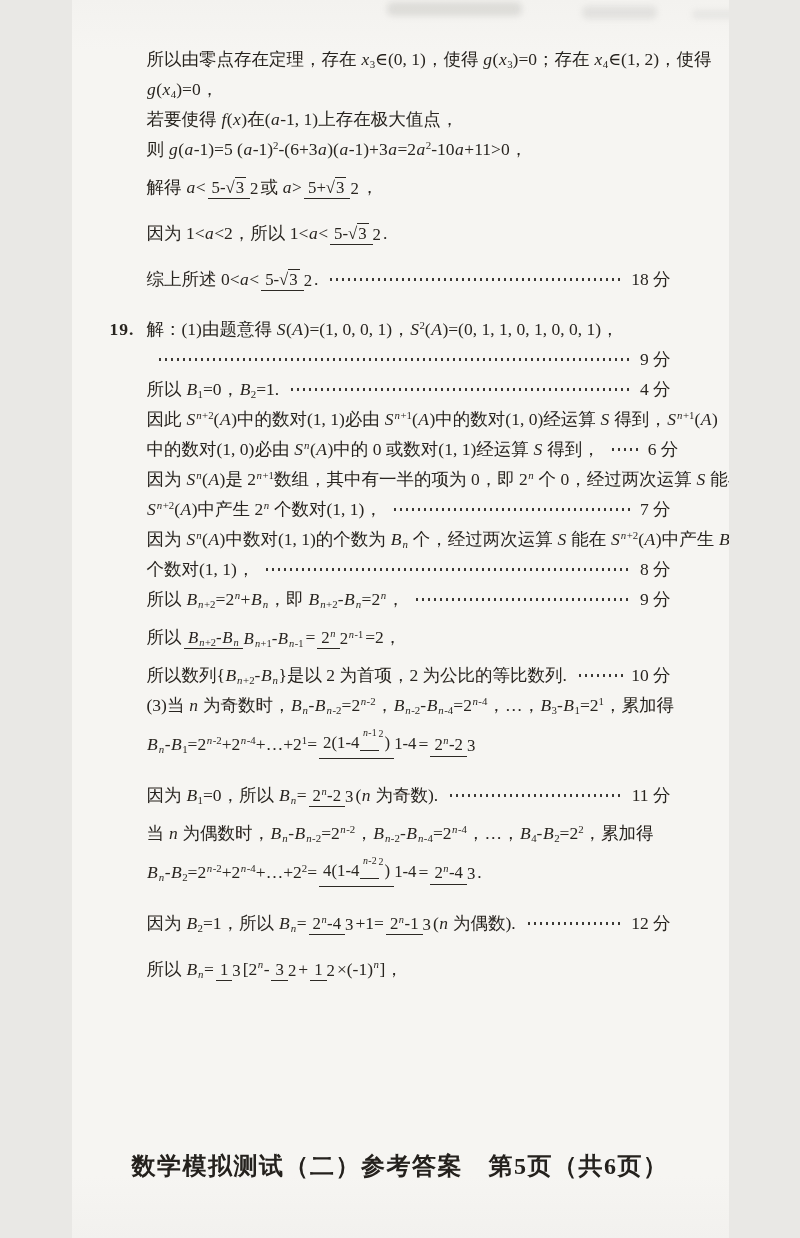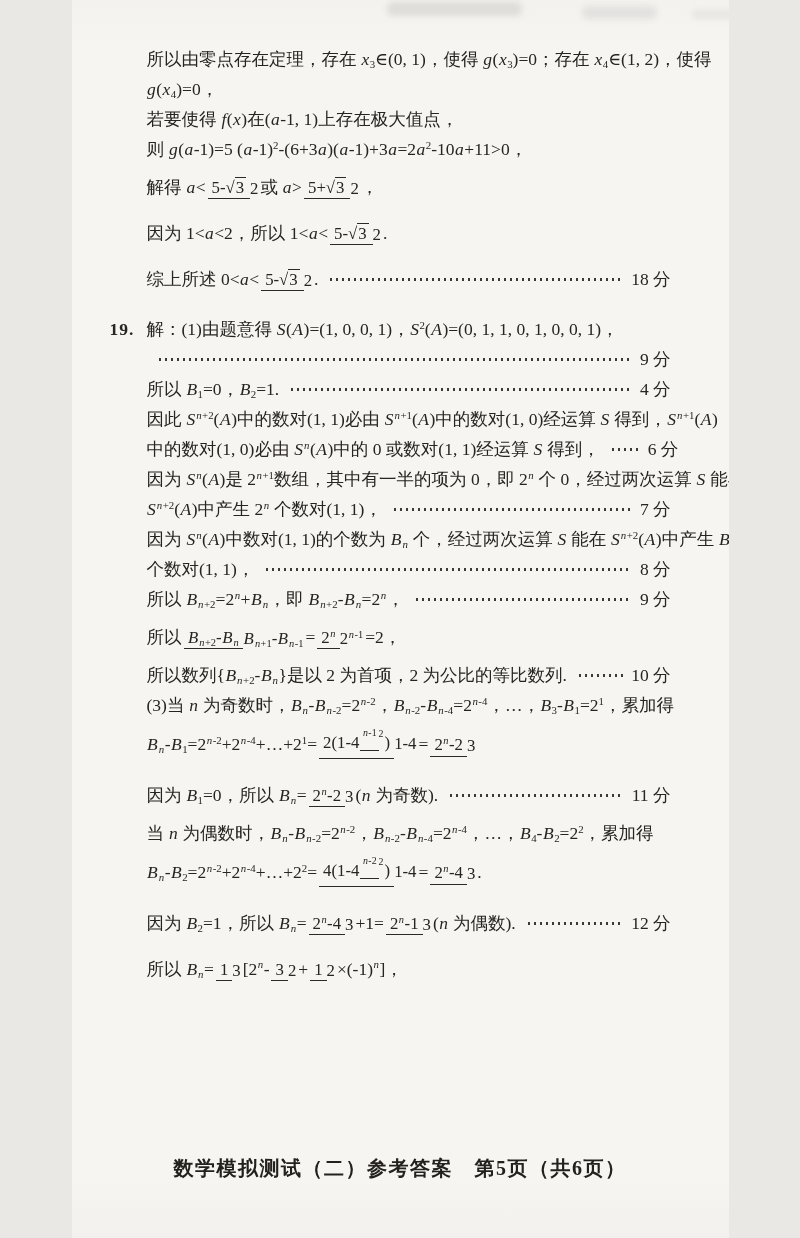--- a/index.html
+++ b/index.html
@@ -113,21 +113,21 @@
     white-space: nowrap;
     font-size: 17.5px;
   }
 
   .footer {
     position: absolute;
     left: 0;
     right: 0;
     bottom: 56px;
     text-align: center;
-    font-size: 20px;
+    font-size: 24px;
     font-weight: bold;
     letter-spacing: 1.5px;
     color: #24211d;
   }
 </style>
 </head>
 <body>
 
 <div class="page">
   <div class="artifact a1"></div>

